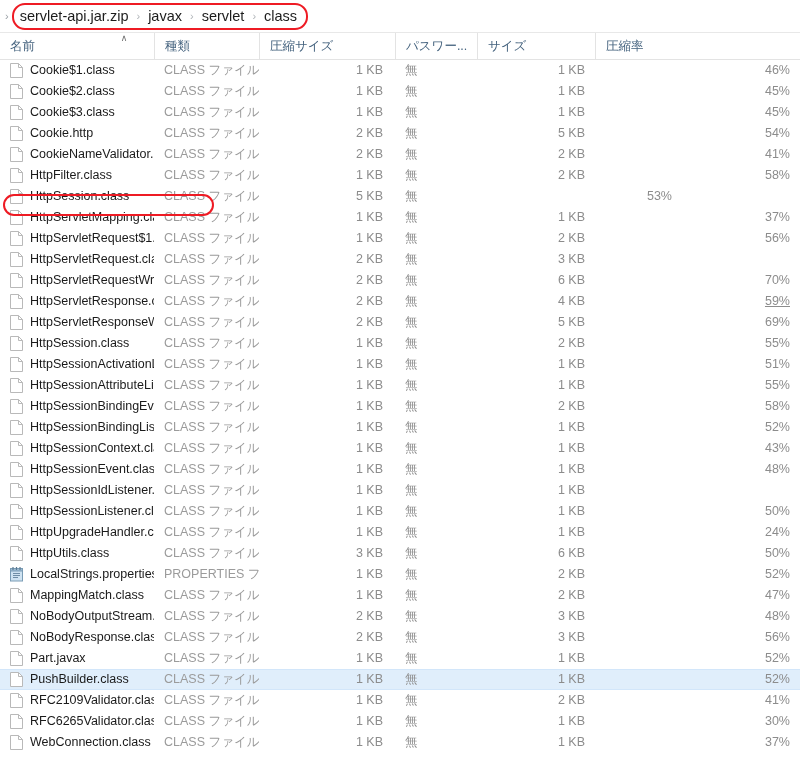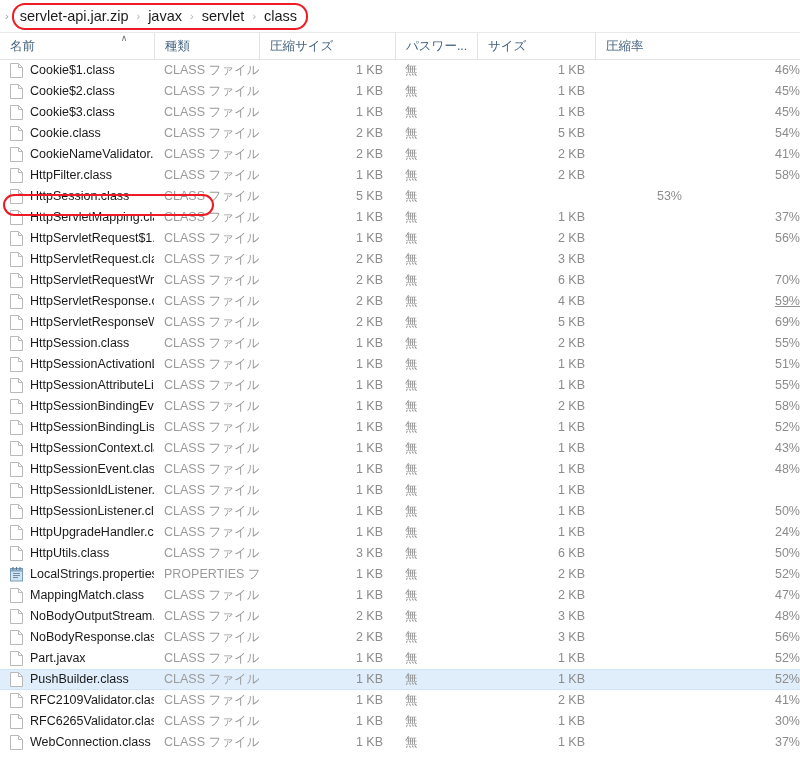--- a/index.html
+++ b/index.html
@@ -141,21 +141,21 @@
   .c-name {
     display: flex;
     align-items: center;
     padding-left: 10px;
     color: #1a1a1a;
   }
   .c-type  { padding-left: 10px; color: #9b9b9b; }
   .c-psize { padding-right: 12px; color: #8c8c8c; text-align: right; }
   .c-pwd   { padding-left: 10px; color: #8c8c8c; }
   .c-size  { padding-right: 10px; color: #8c8c8c; text-align: right; }
-  .c-ratio { color: #8c8c8c; text-align: right; }
+  .c-ratio { padding-right: 10px; color: #8c8c8c; text-align: right; }
 
   .fname {
     overflow: hidden;
     text-overflow: clip;
     white-space: nowrap;
   }
 
   
   .icon {
     width: 13px;
@@ -245,21 +245,21 @@
       <div class="cell c-ratio" style="width: 205px;">45%</div>
     </div>
     <div class="row">
       <div class="cell c-name" style="width: 154px;">
         <span class="icon">
           <svg width="13" height="15" viewBox="0 0 13 15">
             <path d="M0.5 0.5 H8.5 L12.5 4.5 V14.5 H0.5 Z" fill="#ffffff" stroke="#b9b9b9" stroke-width="1"></path>
             <path d="M8.5 0.5 V4.5 H12.5" fill="none" stroke="#b9b9b9" stroke-width="1"></path>
           </svg>
         </span>
-        <span class="fname">Cookie.class</span>
+        <span class="fname">Cookie.http</span>
       </div>
       <div class="cell c-type" style="width: 105px;">CLASS ファイル</div>
       <div class="cell c-psize" style="width: 136px;">2 KB</div>
       <div class="cell c-pwd" style="width: 82px;">無</div>
       <div class="cell c-size" style="width: 118px;">5 KB</div>
       <div class="cell c-ratio" style="width: 205px;">54%</div>
     </div>
     <div class="row">
       <div class="cell c-name" style="width: 154px;">
         <span class="icon">

